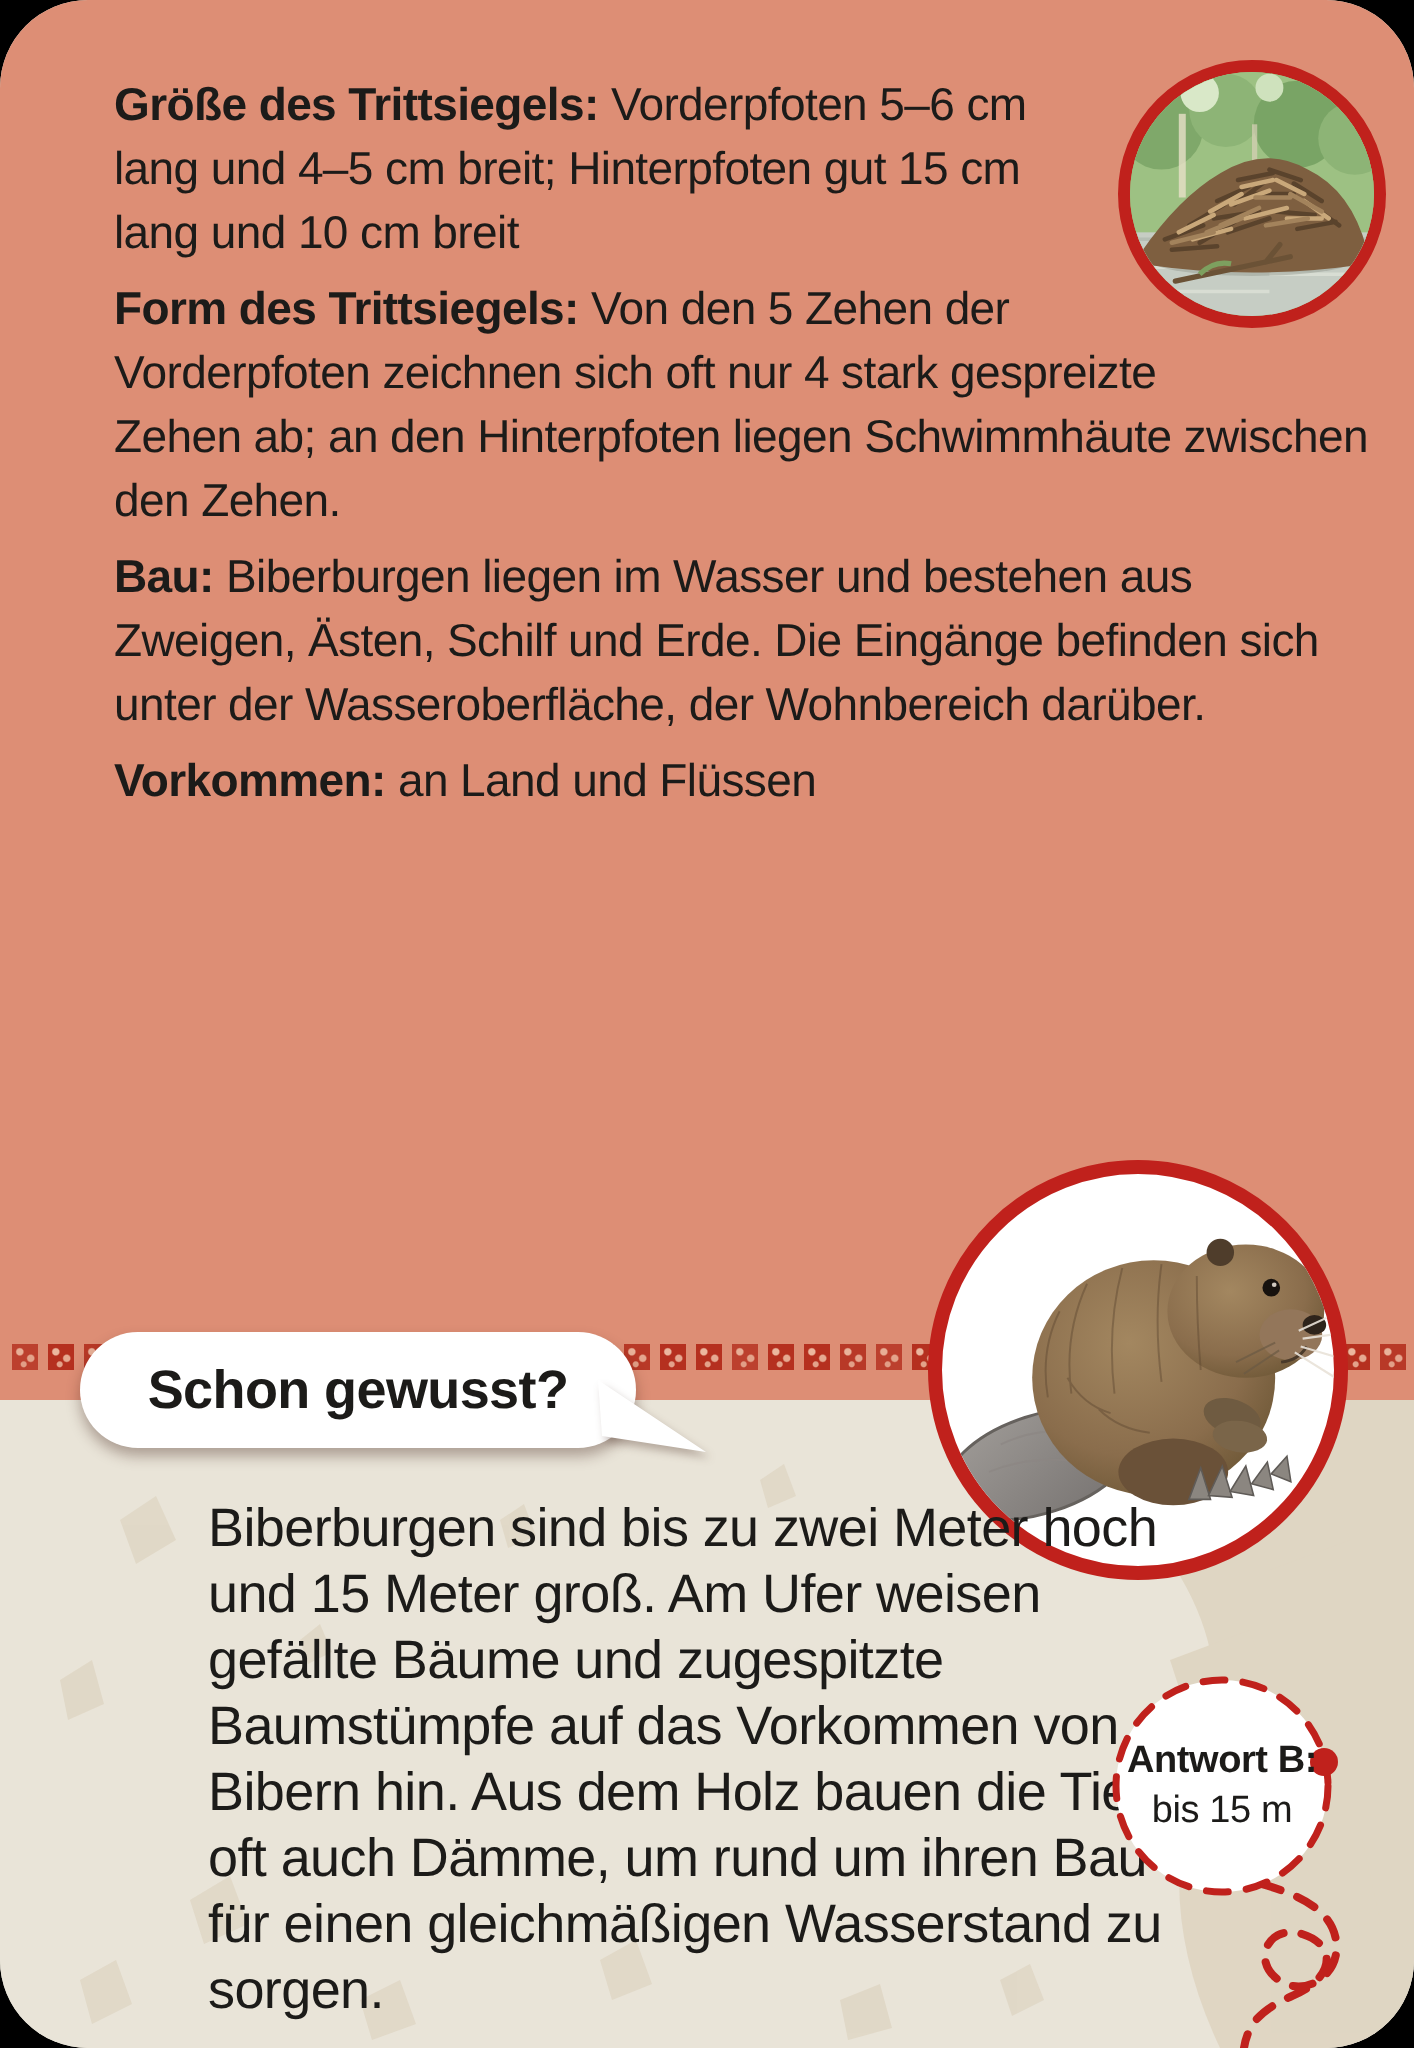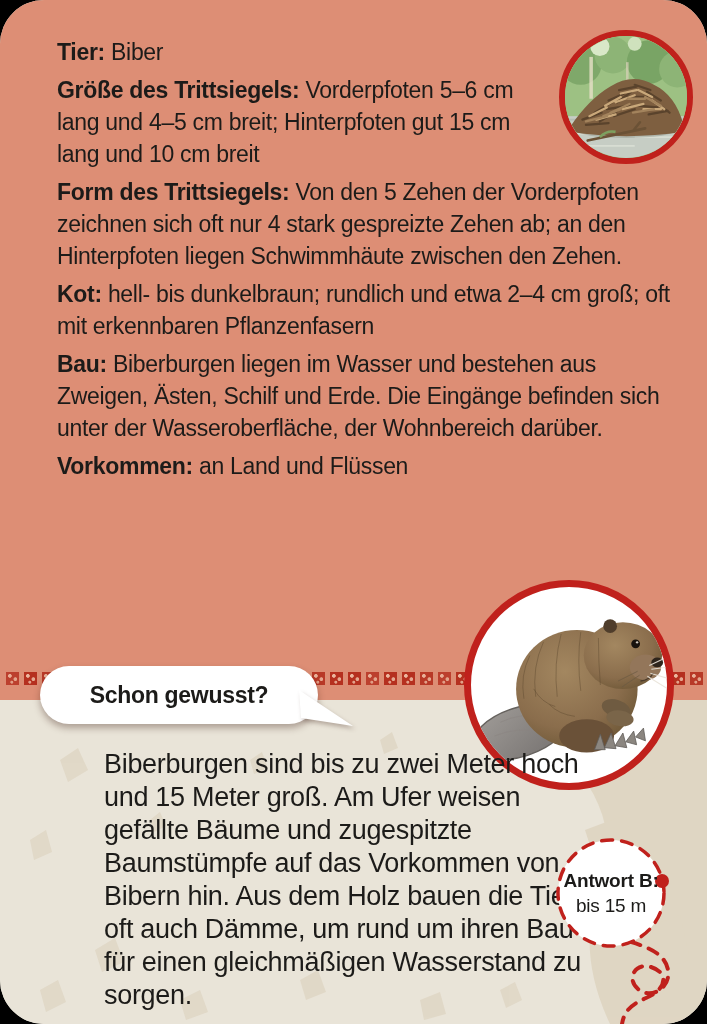--- a/index.html
+++ b/index.html
@@ -33,21 +33,21 @@
       radial-gradient(circle at 72% 55%, rgba(238,190,165,.85) 1.5px, transparent 2.2px),
       radial-gradient(circle at 45% 78%, rgba(238,190,165,.8) 1.2px, transparent 1.8px);
   }
   .stamp:nth-child(3n){opacity:.9;}
   .stamp:nth-child(4n+1){opacity:.82;}
   
   .bubble{
     position:absolute;left:40px;top:666px;width:278px;height:58px;z-index:3;
     background:#fff;border-radius:29px;box-shadow:0 4px 7px rgba(60,30,20,.35);
     display:flex;align-items:center;justify-content:center;
-    font-size:23px;font-weight:bold;letter-spacing:-0.3px;
+    font-size:27px;font-weight:bold;letter-spacing:-0.3px;
   }
   .bubble-tail{position:absolute;left:299px;top:688px;width:54px;height:42px;z-index:3;
     filter:drop-shadow(2px 3px 2px rgba(60,30,20,.3));}
   
   .beaver-circle{
     position:absolute;left:464px;top:580px;width:196px;height:196px;z-index:2;
     border-radius:50%;background:#fff;border:7px solid #c0211c;overflow:hidden;
   }
   .beaver-circle svg{display:block;width:100%;height:100%;}
   
@@ -91,24 +91,22 @@
           <g stroke-width="2.6" stroke-linecap="round">
             <path d="M20 96 l22 -8 M34 88 l20 -12 M50 74 l18 -8 M62 62 l20 -4 M80 56 l18 6 M94 64 l16 10 M106 78 l14 10 M24 102 l26 -2 M56 92 l24 -8 M84 80 l22 2 M40 98 l20 -12 M70 70 l24 0 M96 90 l22 -4 M48 84 l26 -4 M76 64 l-16 12" stroke="#5a432c"></path>
             <path d="M28 92 l20 -10 M46 80 l18 -10 M64 66 l18 -4 M84 62 l16 8 M100 74 l14 10 M36 96 l22 -6 M66 84 l24 -6 M90 84 l20 0 M58 76 l22 -8" stroke="#c9a87a"></path>
             <path d="M24 98 l24 -6 M52 88 l22 -10 M72 72 l20 0 M92 70 l18 10 M44 92 l20 -8 M78 88 l24 -4" stroke="#a3835c"></path>
           </g>
           <path d="M26 120 L92 106 M78 109 l8 -10" stroke="#6b5236" stroke-width="3" stroke-linecap="round"></path>
           <path d="M40 116 q8 -8 18 -6" stroke="#7da05f" stroke-width="3" fill="none"></path>
         </svg>
       </div>
 
-      <p><span class="lbl">Tier:</span> <span>Biber</span></p>
       <p><span class="lbl">Größe des Trittsiegels:</span> <span>Vorderpfoten 5–6 cm lang und 4–5 cm breit; Hinterpfoten gut 15 cm lang und 10 cm breit</span></p>
       <p><span class="lbl">Form des Trittsiegels:</span> <span>Von den 5 Zehen der Vorderpfoten zeichnen sich oft nur 4 stark gespreizte Zehen ab; an den Hinterpfoten liegen Schwimmhäute zwischen den Zehen.</span></p>
-      <p><span class="lbl">Kot:</span> <span>hell- bis dunkelbraun; rundlich und etwa 2–4 cm groß; oft mit erkennbaren Pflanzenfasern</span></p>
       <p><span class="lbl">Bau:</span> <span>Biberburgen liegen im Wasser und bestehen aus Zweigen, Ästen, Schilf und Erde. Die Eingänge befinden sich unter der Wasseroberfläche, der Wohnbereich darüber.</span></p>
       <p><span class="lbl">Vorkommen:</span> <span>an Land und Flüssen</span></p>
     </div>
   </div>
 
   <div class="bottom-section">
     <svg class="texture" viewBox="0 0 707 324" preserveAspectRatio="none">
       <g fill="#d8cbb2" opacity=".55">
         <path d="M560 0 L707 0 L707 324 L610 324 Q575 250 600 185 Q625 120 565 55 Z"></path>
         <polygon points="620,40 660,25 675,70 635,85"></polygon>

